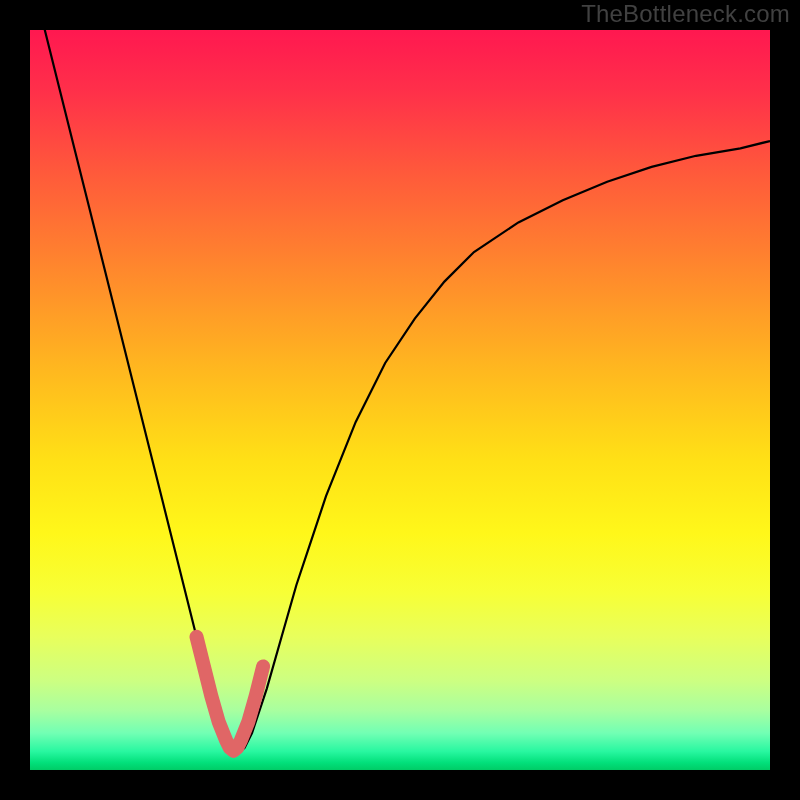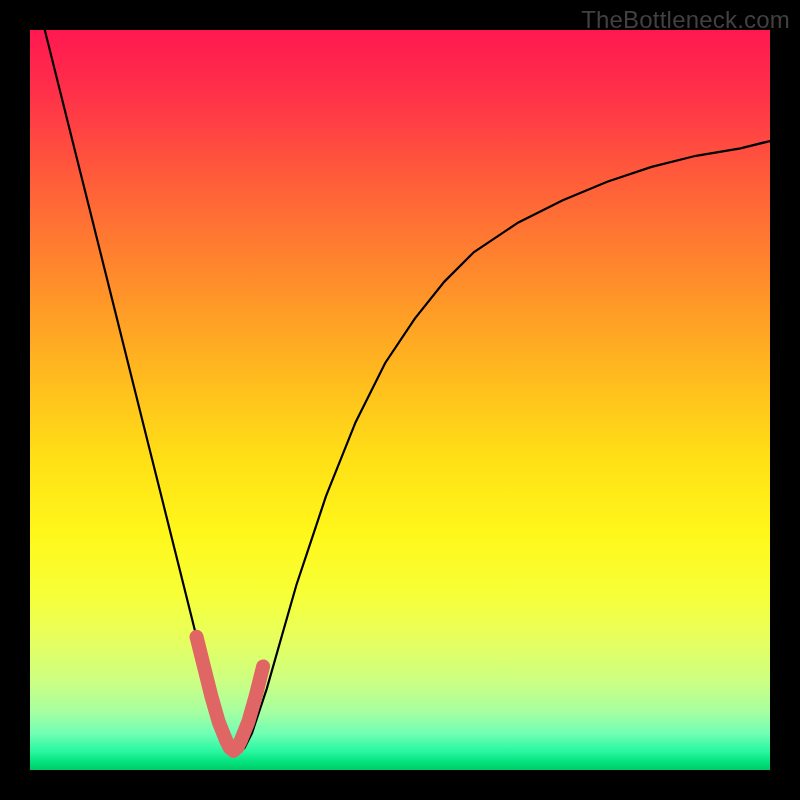--- a/index.html
+++ b/index.html
@@ -5,21 +5,21 @@
   * { margin: 0; padding: 0; box-sizing: border-box; }
   html, body { width: 800px; height: 800px; overflow: hidden; background: #000; }
   .frame {
     position: relative;
     width: 800px;
     height: 800px;
     background: #000;
   }
   .watermark {
     position: absolute;
-    top: 6px;
+    top: 0;
     right: 10px;
     font-family: Arial, Helvetica, sans-serif;
     font-size: 24px;
     color: #414141;
     letter-spacing: 0.2px;
     z-index: 50;
   }
   .plot {
     position: absolute;
     left: 30px;

